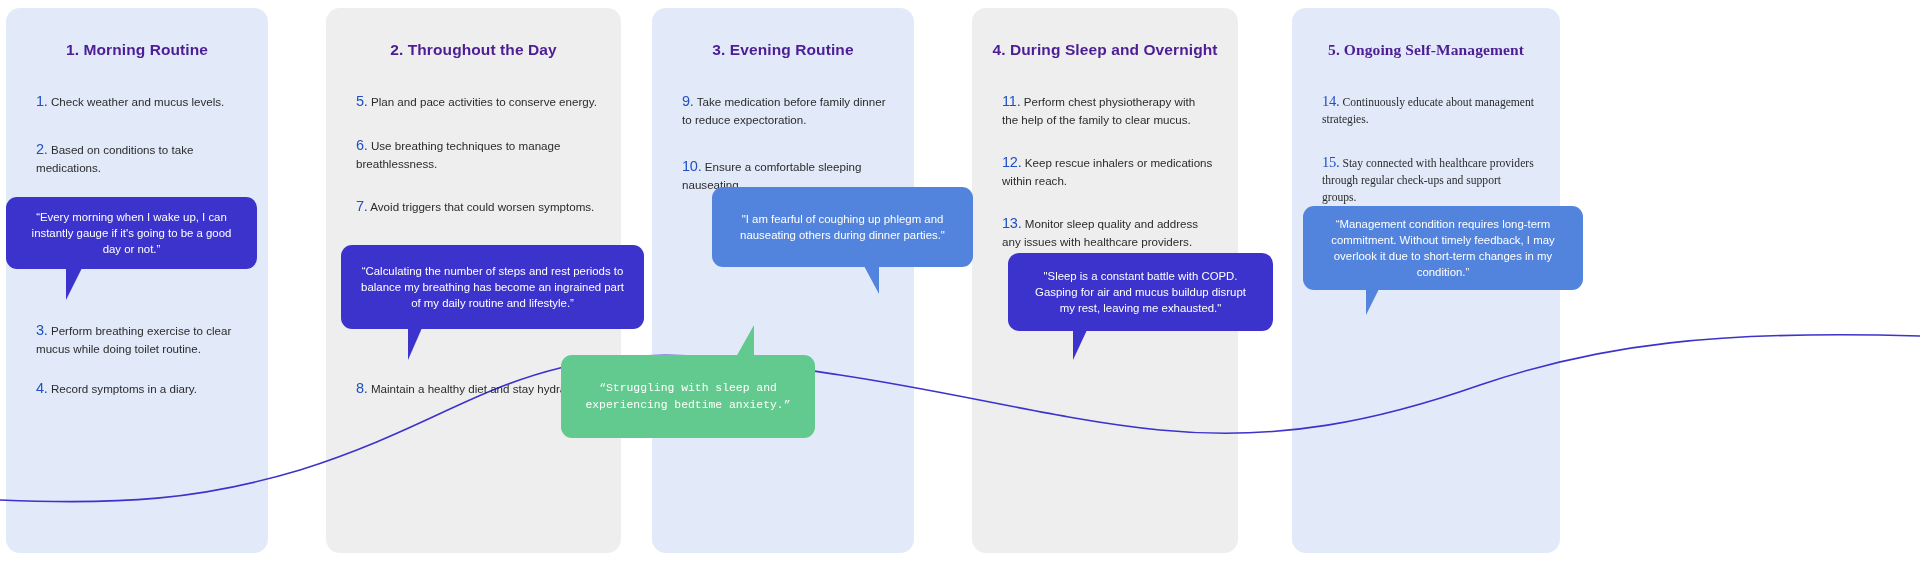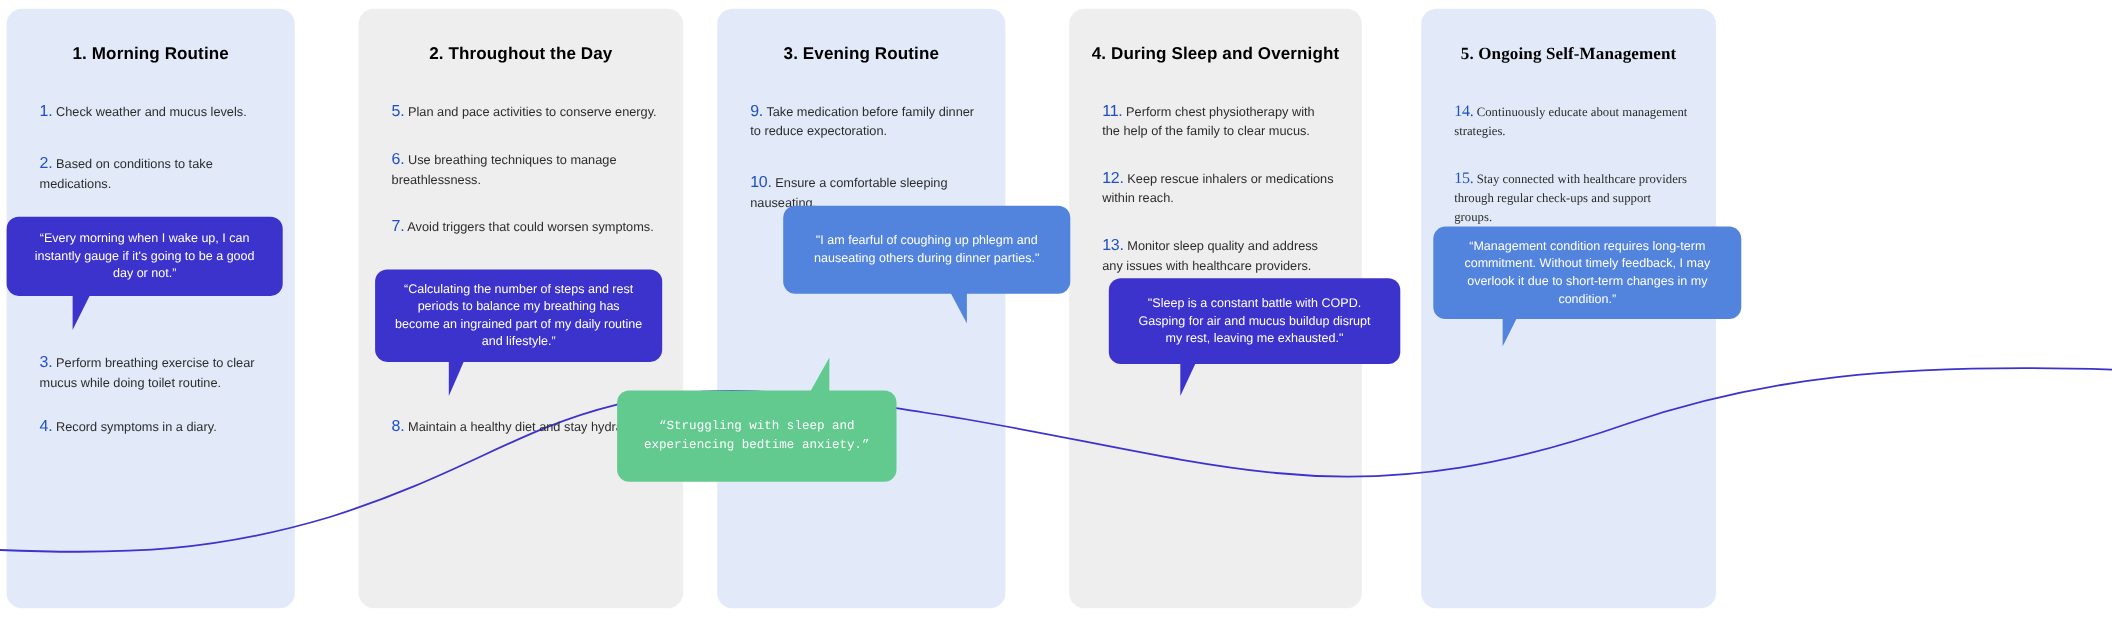--- a/index.html
+++ b/index.html
@@ -38,21 +38,21 @@
   .col.blue { background: #e2eaf9; }
   .col.grey { background: #eeeeee; }
 
   .col-title {
     position: absolute;
     left: 0; right: 0;
     top: 33px;
     text-align: center;
     font-size: 15.5px;
     font-weight: bold;
-    color: #000000;
+    color: #4c1d95;
     letter-spacing: 0.1px;
   }
 
   .steps {
     position: absolute;
     left: 30px;
     right: 24px;
     top: 83px;
   }
   .step {
@@ -202,21 +202,21 @@
              C 960 393 1060 420 1160 430
              C 1280 442 1380 420 1480 385
              C 1600 344 1720 330 1920 336" fill="none" stroke="#3c32cc" stroke-width="1.6"></path>
   </svg>
 
   <div class="bubble indigo" style="left:6px; top:197px; width:251px; height:72px;">
     <span>“Every morning when I wake up, I can instantly gauge if it's going to be a good day or not.”</span>
   </div>
   <div class="tail" style="left:66px; top:268px; border-left:16px solid #3c32cc; border-right:10px solid transparent; border-bottom:32px solid transparent;"></div>
 
-  <div class="bubble indigo" style="left:341px; top:245px; width:261px; height:84px;">
+  <div class="bubble indigo" style="left:341px; top:245px; width:303px; height:84px;">
     <span>“Calculating the number of steps and rest periods to balance my breathing has become an ingrained part of my daily routine and lifestyle.”</span>
   </div>
   <div class="tail" style="left:408px; top:328px; border-left:14px solid #3c32cc; border-right:9px solid transparent; border-bottom:32px solid transparent;"></div>
 
   <div class="bubble lightblue" style="left:712px; top:187px; width:261px; height:80px;">
     <span>"I am fearful of coughing up phlegm and nauseating others during dinner parties."</span>
   </div>
   <div class="tail" style="left:855px; top:266px; border-right:15px solid #5284dd; border-left:9px solid transparent; border-bottom:28px solid transparent;"></div>
 
   <div class="bubble green" style="left:561px; top:355px; width:254px; height:83px;font-family:Liberation Mono, monospace;">

